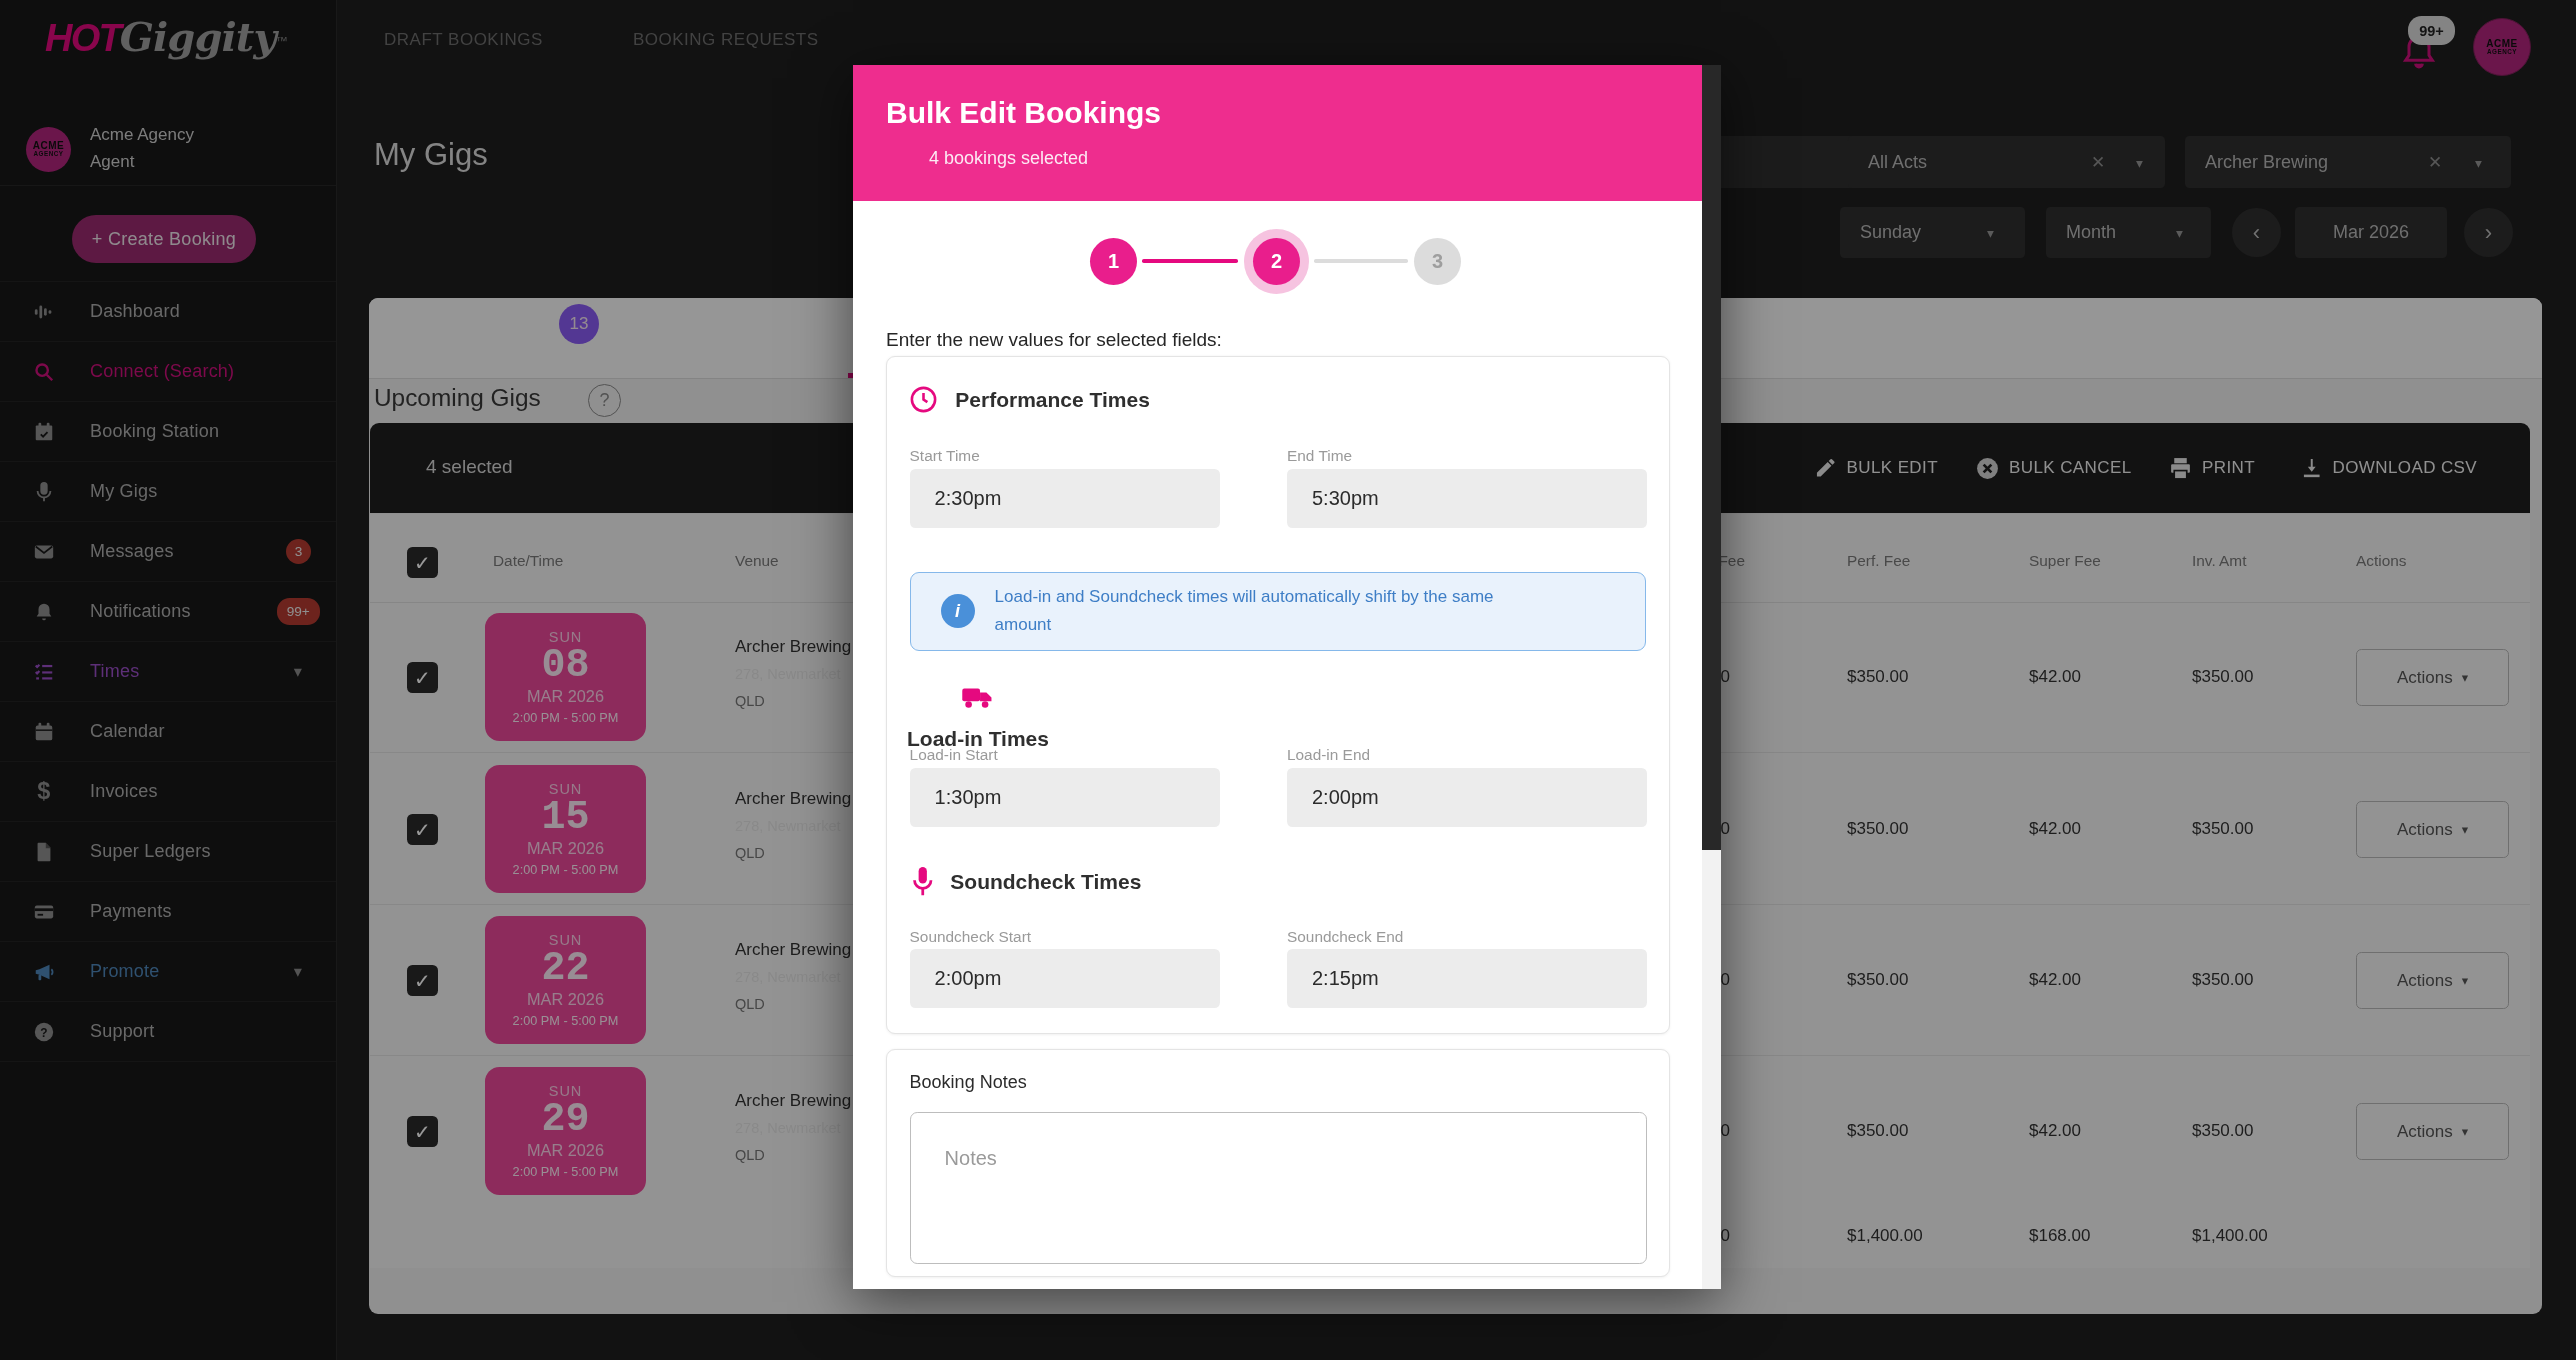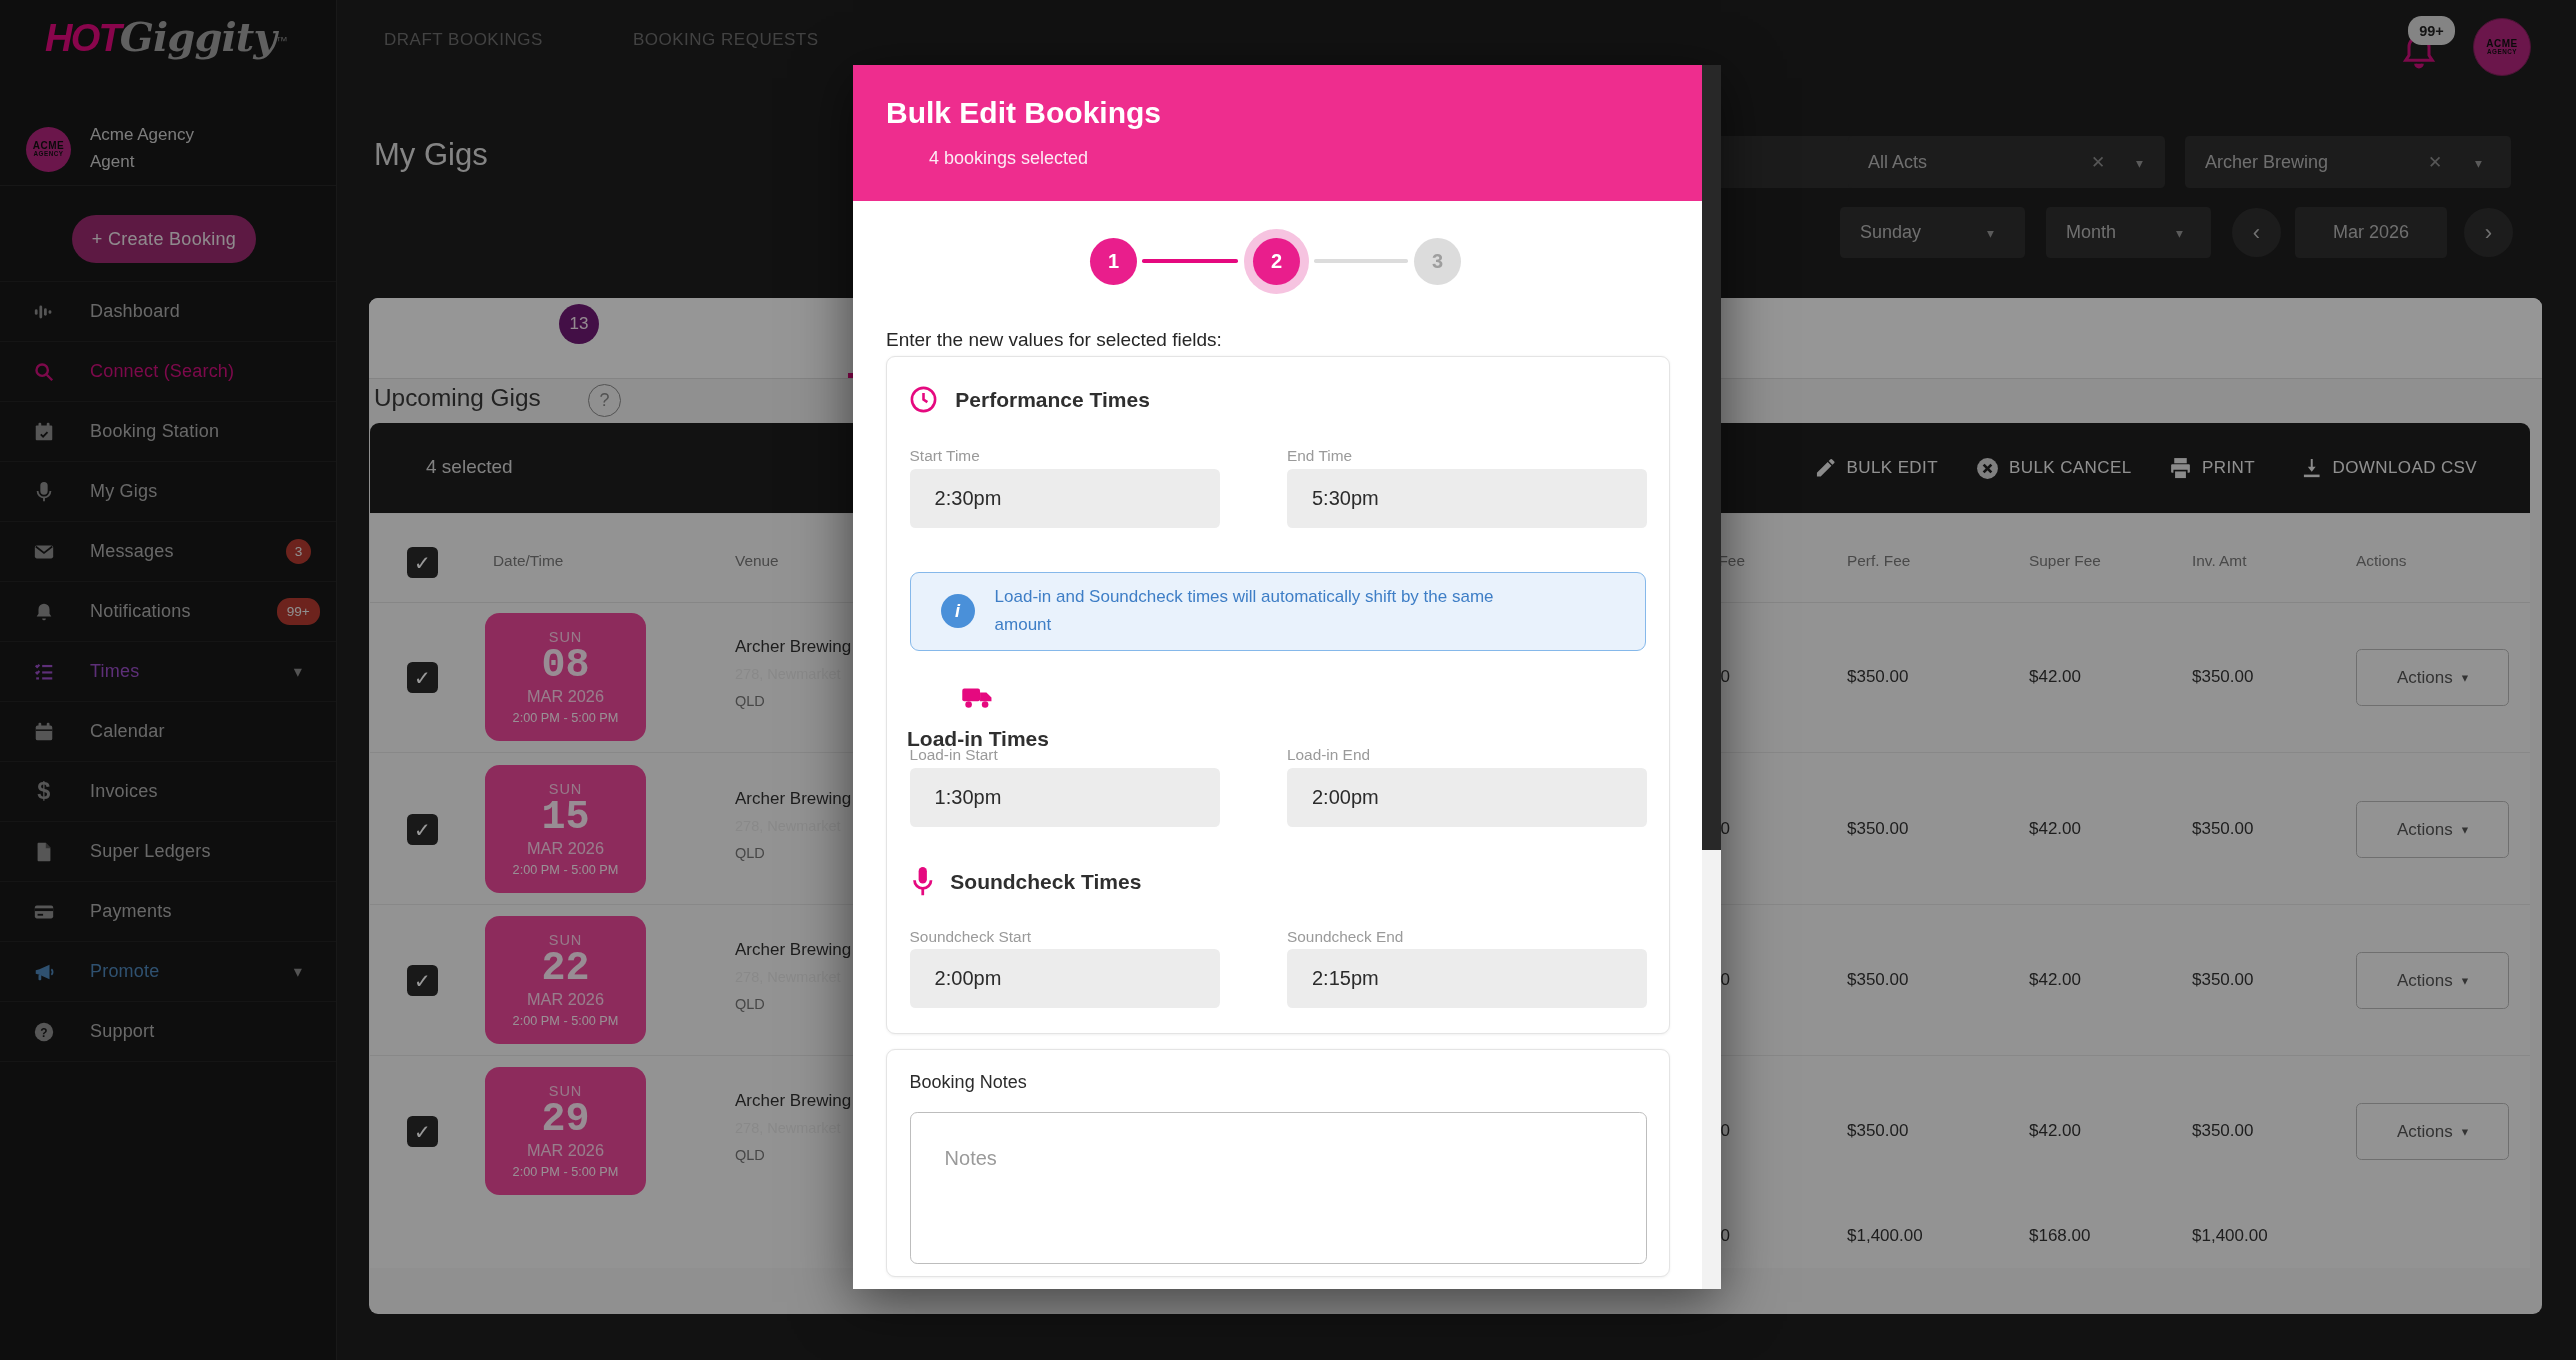--- a/index.html
+++ b/index.html
@@ -33,21 +33,21 @@
   
   .fbox{position:absolute;background:#2f2f2f;border-radius:4.5px;color:#b9b9b9;font-size:18px;display:flex;align-items:center;cursor:pointer;}
   .fbox .val{margin-left:20px;}
   .fx{position:absolute;color:#8f8f8f;font-size:17px;cursor:pointer;}
   .fcaret{position:absolute;color:#979797;font-size:13.6px;cursor:pointer;}
   .fcirc{position:absolute;width:49px;height:49px;border-radius:50%;background:#2f2f2f;color:#bdbdbd;display:flex;align-items:center;justify-content:center;font-size:22px;cursor:pointer;}
   
   .content-card{position:absolute;left:369px;top:298px;width:2173px;height:1016px;background:#f0f0f0;border-radius:9px;}
   .tabstrip{position:absolute;left:369px;top:298px;width:2173px;height:80px;background:#fbfbfb;border-bottom:0.9px solid #dcdcdc;border-radius:9px 9px 0 0;}
   .tab{position:absolute;top:0;height:80px;display:flex;align-items:center;color:#6f6f6f;font-size:17px;letter-spacing:0.5px;cursor:pointer;}
-  .tab-badge{position:absolute;width:40px;height:40px;border-radius:50%;background:#701a75;color:#f7e7f1;font-size:17px;display:flex;align-items:center;justify-content:center;}
+  .tab-badge{position:absolute;width:40px;height:40px;border-radius:50%;background:#8b5cf6;color:#f7e7f1;font-size:17px;display:flex;align-items:center;justify-content:center;}
   .tab-underline{position:absolute;height:5.4px;background:#E5097F;}
   .sect-title{position:absolute;color:#3a3a3a;font-size:24.4px;font-weight:500;}
   .help-circ{position:absolute;width:31px;height:31px;border-radius:50%;border:1.8px solid #8a8a8a;color:#8a8a8a;font-size:18px;display:flex;align-items:center;justify-content:center;cursor:pointer;}
   .selbar{position:absolute;left:370px;top:423px;width:2160px;height:90px;background:#1f1f1f;border-radius:9px 9px 0 0;}
   .selbar .seltext{position:absolute;left:56px;top:33px;color:#d7d7d7;font-size:19px;}
   .bulkbtn{position:absolute;top:25px;height:40px;display:flex;align-items:center;gap:9px;color:#f0f0f0;font-size:17px;letter-spacing:0.4px;cursor:pointer;}
   
   .tablebg{position:absolute;left:370px;top:514px;width:2160px;height:754px;background:#f6f6f6;}
   .thead-row{position:absolute;left:370px;top:514px;width:2160px;height:88px;border-bottom:0.9px solid #dfdfdf;}
   .th{position:absolute;color:#7a7a7a;font-size:15.4px;}

